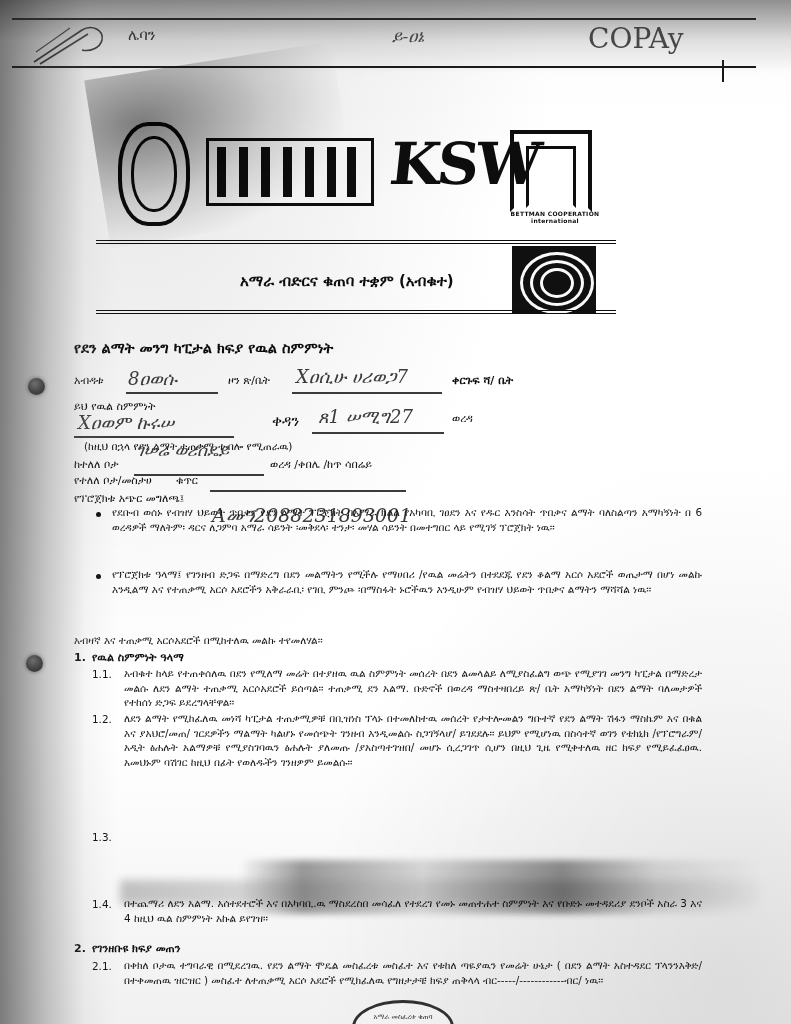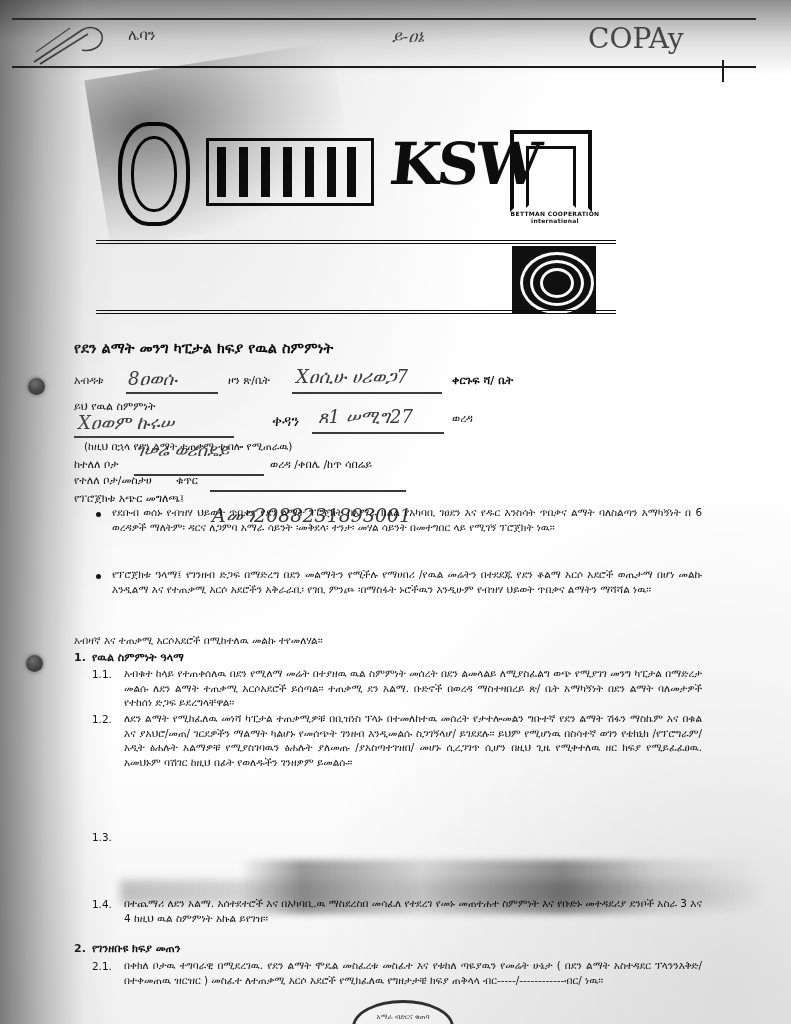--- a/index.html
+++ b/index.html
@@ -256,20 +256,21 @@
 
   <div class="divider-double" style="top:240px;"></div>
   <div class="divider-double" style="top:243px;"></div>
 
   <div class="stamp">
     <div class="sw" style="left:8px; top:6px; width:68px; height:56px;"></div>
     <div class="sw" style="left:18px; top:14px; width:48px; height:40px;"></div>
     <div class="sw" style="left:28px; top:22px; width:28px; height:24px;"></div>
   </div>
 
+  <div class="am" style="left:240px; top:272px; font-size:15px; font-weight:600;">አማራ ብድርና ቁጠባ ተቋም (አብቁተ)</div>
 
   <div class="divider-double" style="top:310px;"></div>
   <div class="divider-double" style="top:313px;"></div>
 
   <div class="am" style="left:74px; top:340px; font-size:14.5px; font-weight:700;">የደን ልማት መንግ ካፒታል ክፍያ  የዉል ስምምነት</div>
 
   <div class="am" style="left:74px; top:374px; font-size:11px;">አብዳቱ</div>
   <div class="hw" style="left:128px; top:368px; font-size:18px;">8ዐወሱ</div>
   <div class="hw-underline" style="left:126px; top:392px; width:92px;"></div>
   <div class="am" style="left:228px; top:374px; font-size:11px;">ዞን ጽ/ቤት</div>
@@ -321,21 +322,21 @@
   <div class="am" style="left:92px; top:898px; font-size:10.4px;">1.4.</div>
   <div class="para justify" style="left:124px; top:896px; width:578px;">በተጨማሪ ለደን አልማ. አሰተደተሮች እና በአካባቢ.ዉ  ማስደረስበ መሳፈለ የተደረገ የመኑ መጠተሐተ ስምምነት እና የቡድኑ መተዳደሪያ ደንቦች አስራ 3 እና 4 ከዚህ ዉል ስምምነት አኩል ይየገዝ፡፡</div>
 
   <div class="am" style="left:74px; top:942px; font-size:11px; font-weight:700;">2.</div>
   <div class="am" style="left:92px; top:942px; font-size:11px; font-weight:700;">የገንዘቡዩ ክፍያ መጠን</div>
 
   <div class="am" style="left:92px; top:960px; font-size:10.4px;">2.1.</div>
   <div class="para justify" style="left:124px; top:958px; width:578px;">በቀክለ ቦታዉ  ተግባራዊ በሚደረገዉ. የደን ልማት ሞዴል መስፈረቱ መስፈተ እና የቱከለ ጣዬያዉን የመሬት  ሁኔታ ( በደን ልማት አስተዳደር   ፕላንንእቅድ/ በተቀመጠዉ ዝርዝር ) መስፈተ ለተጠቃሚ አርሶ አደሮች  የሚክፈለዉ የግዘታታቼ ክፍያ ጠቅላላ ብር-----/------------ብር/ ነዉ፡፡</div>
 
   <div class="bottom-seal">
-    <div style="margin-top:10px;">አማራ ብድርና ቁጠባ</div>
+    <div style="margin-top:10px;">አማራ መስፈረቱ ቁጠባ</div>
   </div>
 
   <div class="smudge-a"></div>
   <div class="smudge-b"></div>
   <div class="smudge-c"></div>
   <div class="shadow-left"></div>
   <div class="shadow-top"></div>
 </div>
 
 </body></html>

